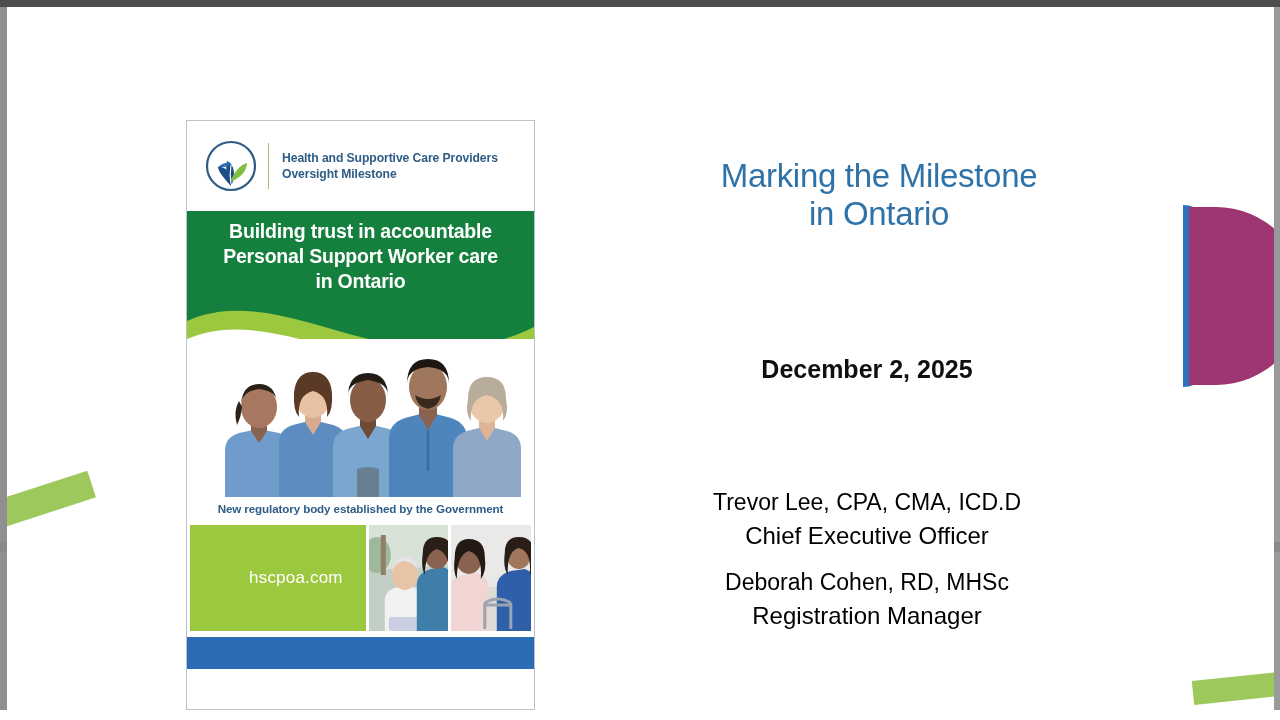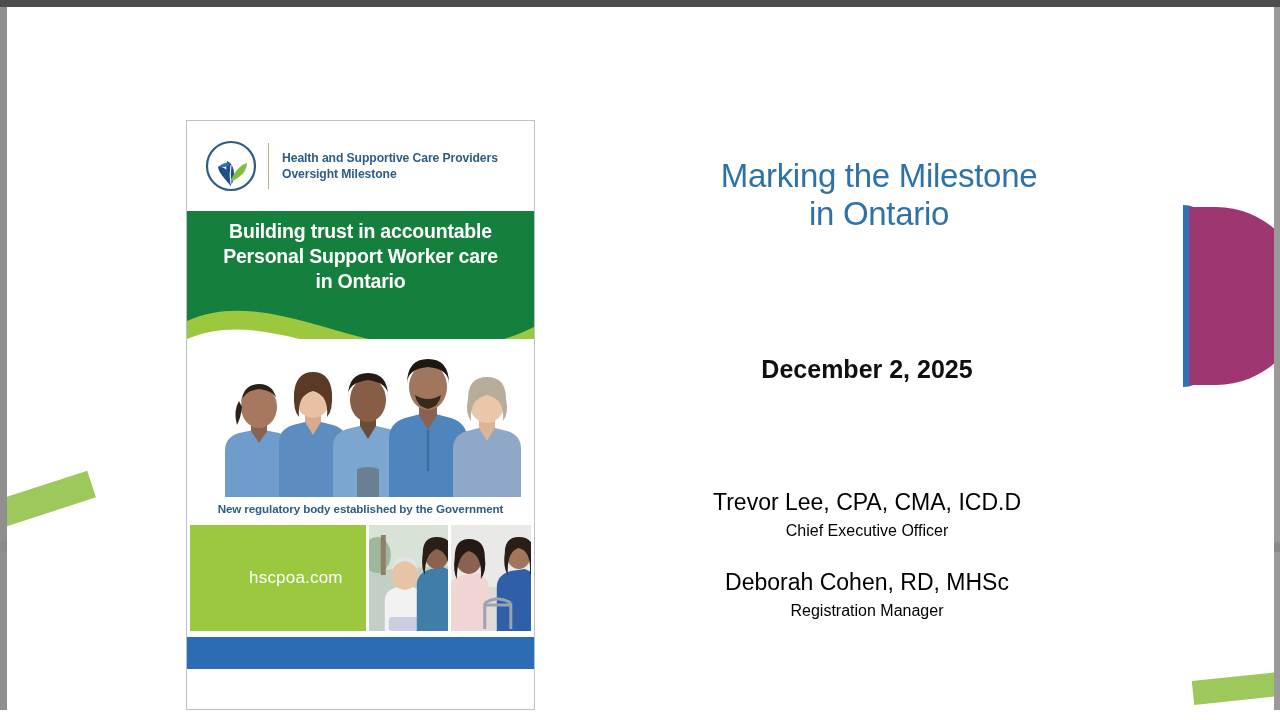--- a/index.html
+++ b/index.html
@@ -248,21 +248,21 @@
   .presenter-2 { top: 562px; }
 
   .presenter-name {
     color: #000000;
     font-size: 23px;
     font-weight: 400;
     line-height: 1.2;
   }
   .presenter-role {
     color: #000000;
-    font-size: 16px;
+    font-size: 24px;
     font-weight: 400;
     line-height: 1.45;
     margin-top: 2px;
   }
 </style>
 </head>
 <body>
 
 <div id="viewer">
 

